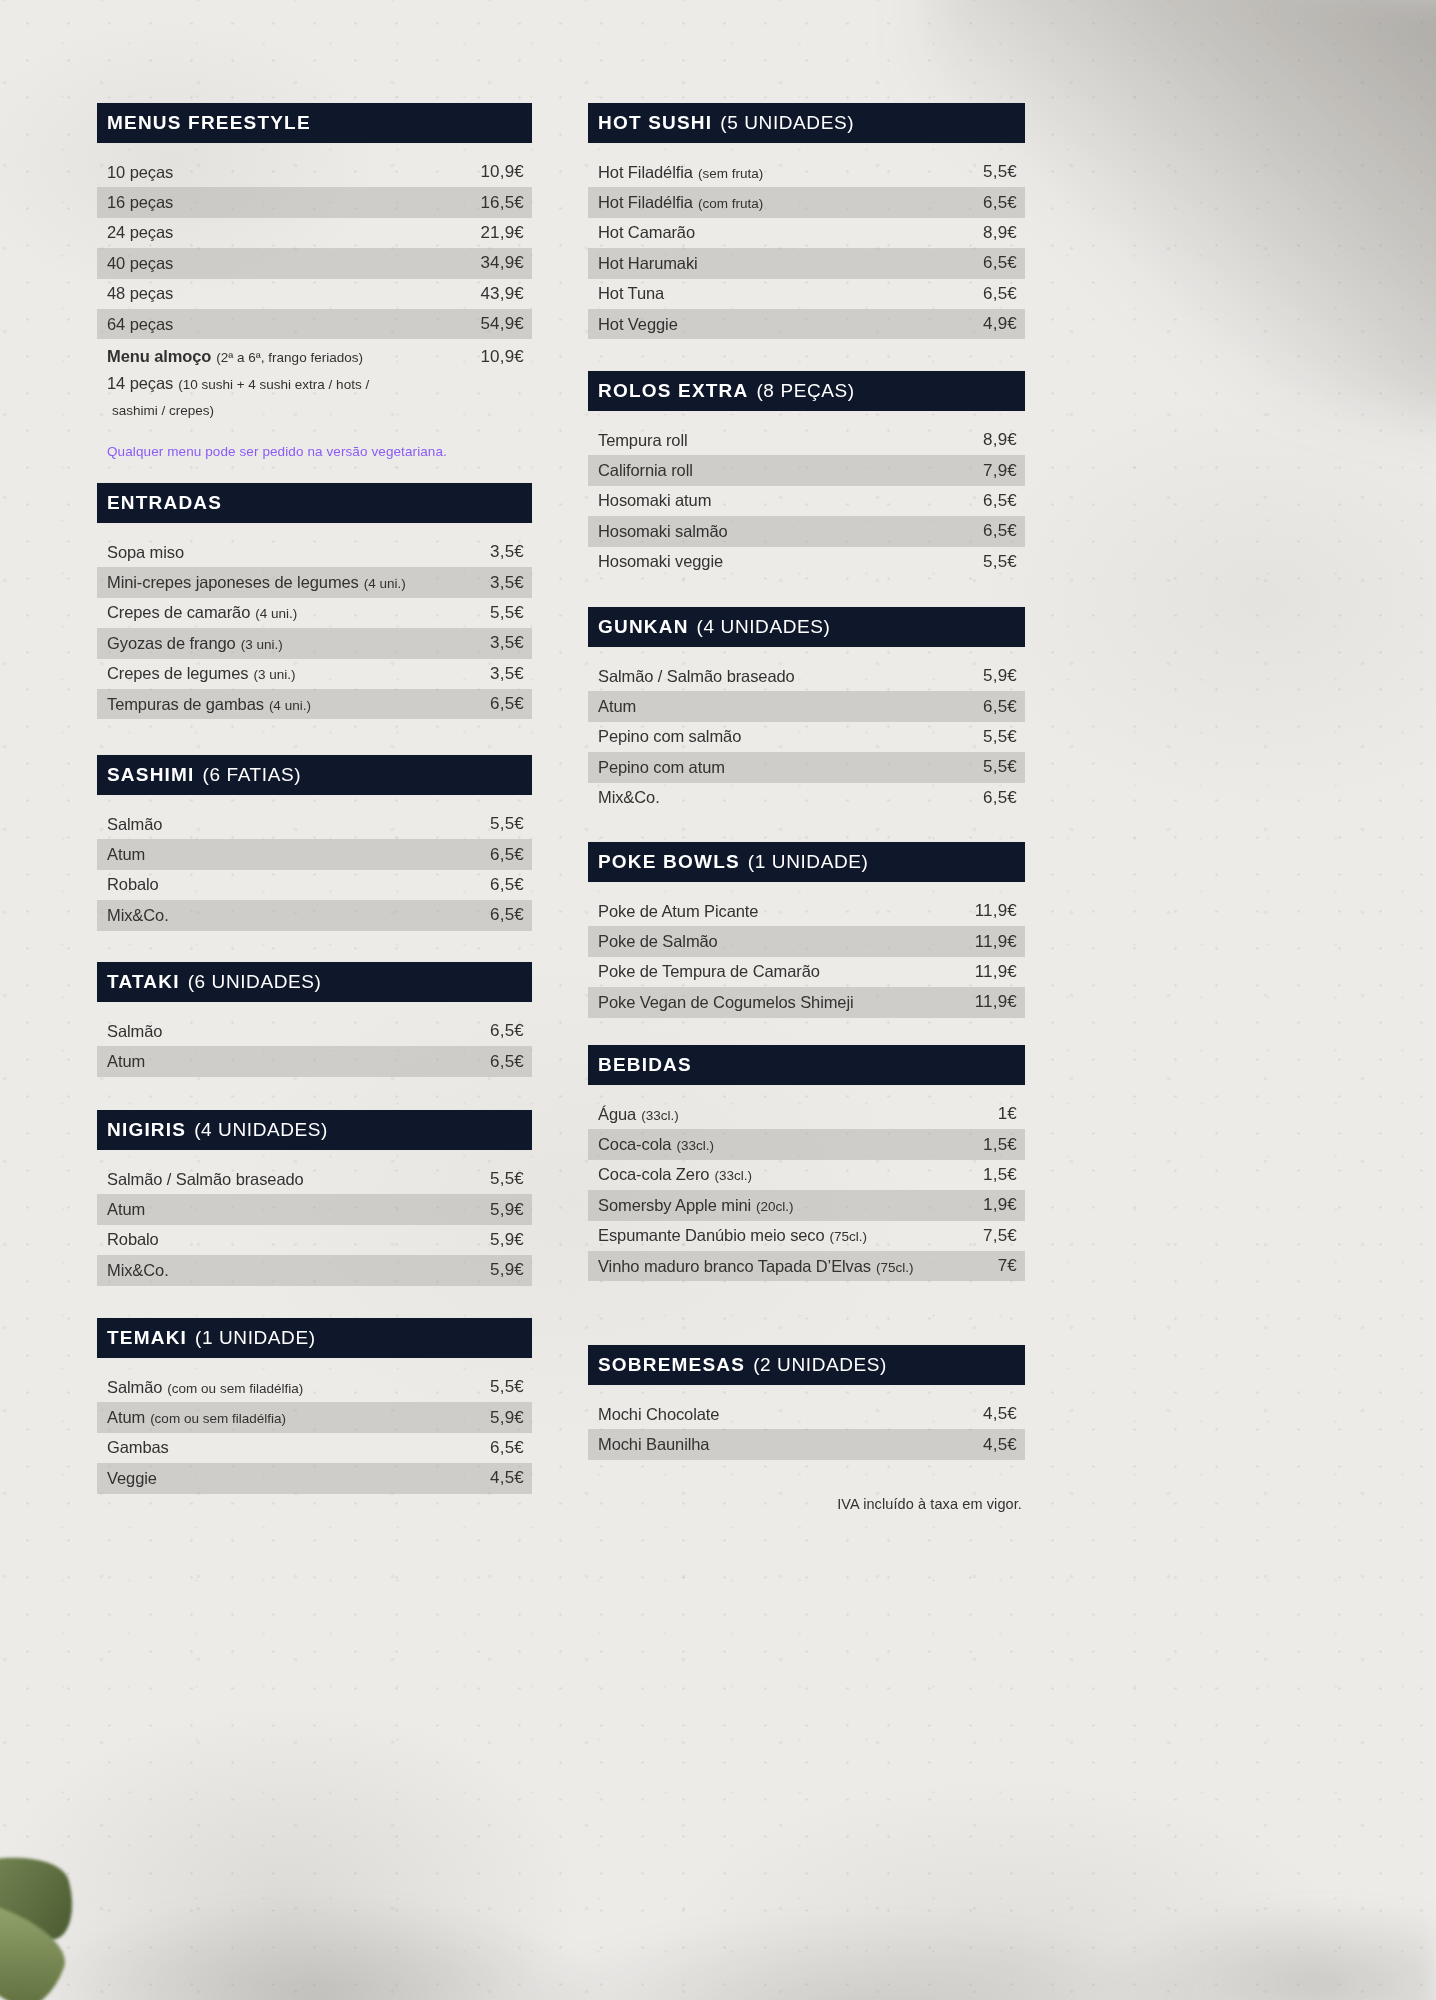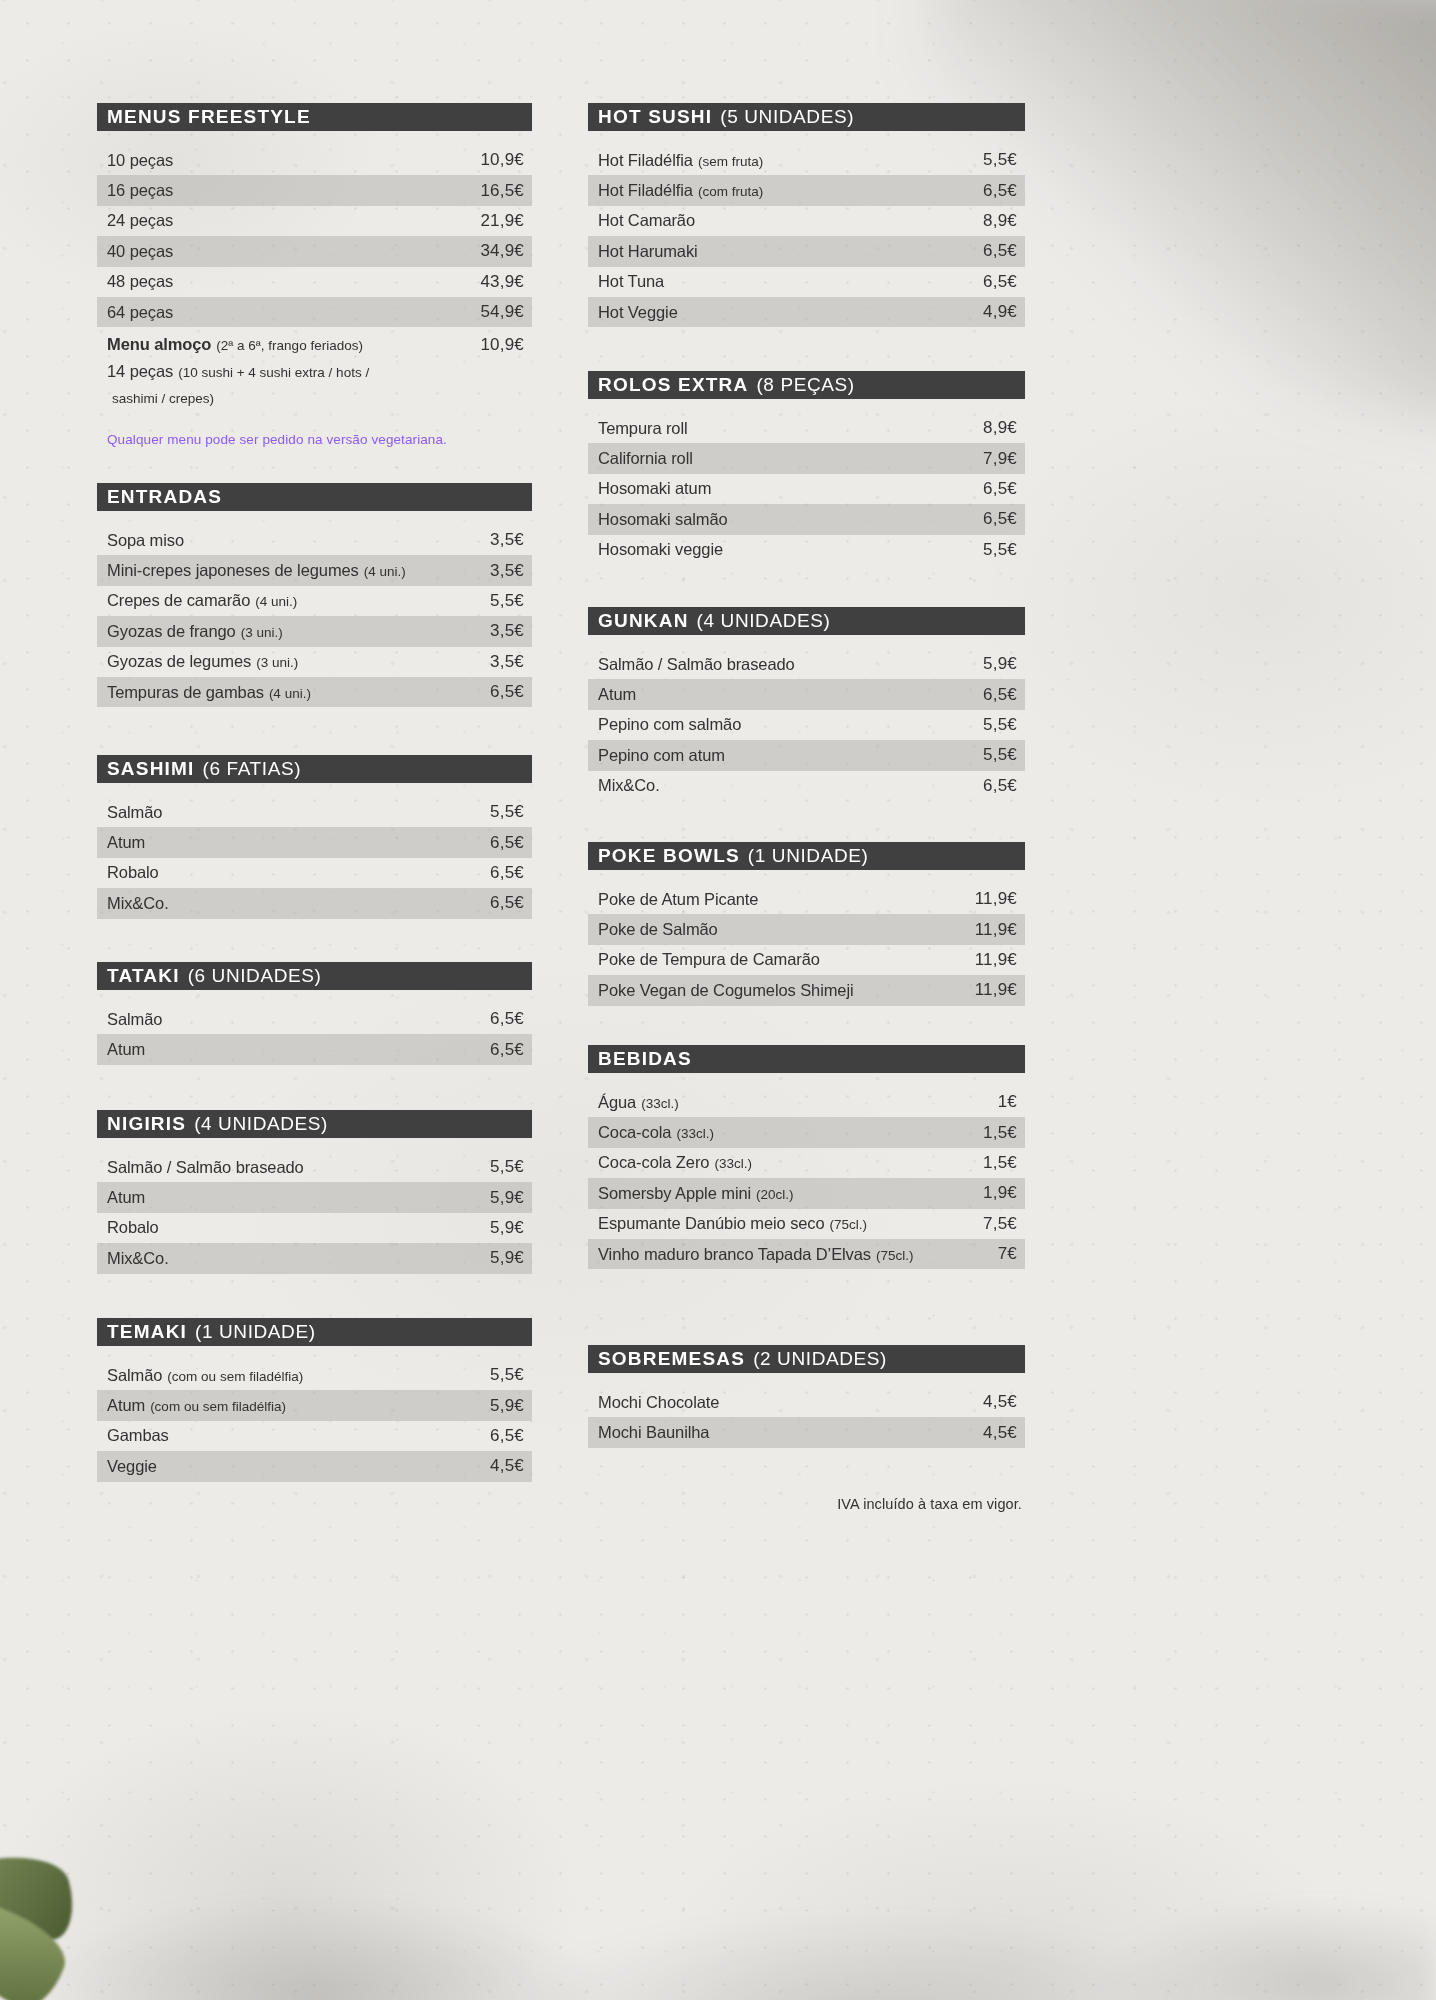--- a/index.html
+++ b/index.html
@@ -52,21 +52,21 @@
     left:-32px;top:1916px;width:96px;height:86px;
     background:linear-gradient(160deg,#93a46d,#5c6d3c);
     border-radius:15% 85% 30% 70% / 45% 40% 60% 55%;
     transform:rotate(20deg);filter:blur(1.5px);
   }
   .col{position:absolute;top:103px;}
   #col-left{left:97px;width:435px;}
   #col-right{left:588px;width:437px;}
   .menu-section{position:absolute;left:0;right:0;}
   .section-header{
-    height:28px;background:#404040;color:#ffffff;
+    height:40px;background:#0f172a;color:#ffffff;
     display:flex;align-items:center;padding:0 10px;
     box-shadow:0 0 0.5px rgba(0,0,0,0.4);
   }
   .title-text{font-weight:700;font-size:19px;letter-spacing:1.2px;}
   .title-sub{font-size:19px;margin-left:8px;letter-spacing:0.6px;}
   .rows{margin-top:14px;}
   .row{
     display:flex;align-items:center;min-height:30.4px;
     padding:0 8px 0 10px;font-size:16.5px;letter-spacing:-0.1px;
     white-space:nowrap;
@@ -150,21 +150,21 @@
           </div>
           <div class="row">
             <span class="name"><span class="main">Crepes de camarão</span><span class="small">(4 uni.)</span></span>
             <span class="price">5,5€</span>
           </div>
           <div class="row">
             <span class="name"><span class="main">Gyozas de frango</span><span class="small">(3 uni.)</span></span>
             <span class="price">3,5€</span>
           </div>
           <div class="row">
-            <span class="name"><span class="main">Gyozas de legumes</span><span class="small">(3 uni.)</span></span>
+            <span class="name"><span class="main">Crepes de legumes</span><span class="small">(3 uni.)</span></span>
             <span class="price">3,5€</span>
           </div>
           <div class="row">
             <span class="name"><span class="main">Tempuras de gambas</span><span class="small">(4 uni.)</span></span>
             <span class="price">6,5€</span>
           </div>
         </div>
       </section>
       <section class="menu-section" style="top: 652px;">
         <div class="section-header">

